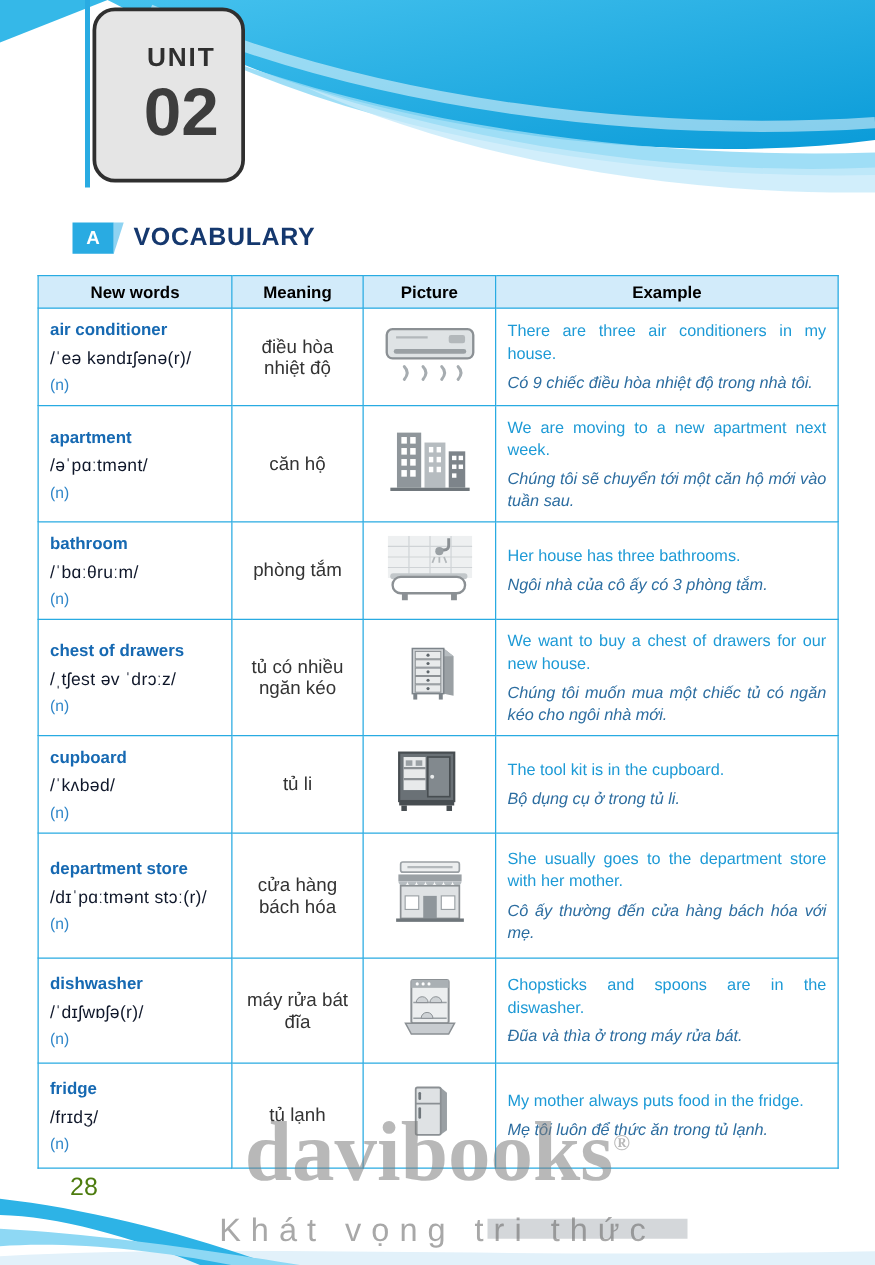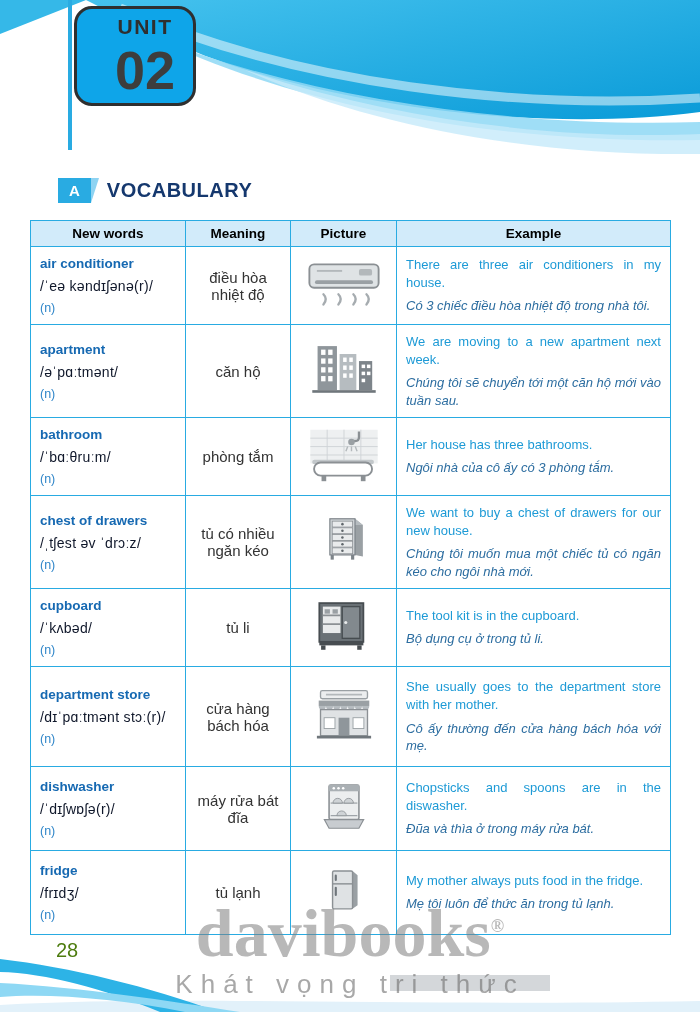--- a/index.html
+++ b/index.html
@@ -2,21 +2,21 @@
 <html><head>
 <meta charset="utf-8">
 <style>
   * { margin:0; padding:0; box-sizing:border-box; }
   html,body { width:700px; background:#fff; font-family:"Liberation Sans", sans-serif; }
   .page { position:relative; width:700px; height:1012px; background:#fff; overflow:hidden; }
 
   
   .top-waves { position:absolute; top:0; left:0; z-index:0; }
   .unit-accent { position:absolute; left:68px; top:0; width:4px; height:150px; background:#29abe2; z-index:1; }
-  .unit-box { position:absolute; left:74px; top:6px; width:122px; height:100px; background:#0ea5e9;
+  .unit-box { position:absolute; left:74px; top:6px; width:122px; height:140px; background:#e5e5e5;
               border:3px solid #2f2f2f; border-radius:18px; z-index:2;
               display:flex; flex-direction:column; align-items:center; justify-content:center; gap:4px;padding-left:20px; }
   .unit-label { font-size:21px; font-weight:bold; color:#2f2f2f; letter-spacing:1.5px; }
   .unit-number { font-size:54px; font-weight:bold; color:#3d3d3d; line-height:1; }
 
   .title-block { position:absolute; left:208px; top:76px; z-index:2; font-style:italic; }
   .unit-title { font-size:31px; font-weight:800; color:#29abe2; letter-spacing:1px;
                 text-shadow:1.5px 1.5px 0 #fff, 3px 3px 3px rgba(80,80,80,.45); }
   .unit-subtitle { margin-top:6px; font-size:17px; font-weight:700; color:#29abe2;
                 text-shadow:1px 1px 0 #fff, 2px 2px 2px rgba(80,80,80,.35); }
@@ -48,21 +48,21 @@
   .ex-en { color:#1d9ad6; font-size:13px; line-height:1.4; text-align:justify; margin-bottom:5px; }
   .ex-vi { color:#2c6da0; font-size:13px; font-style:italic; line-height:1.35; text-align:justify; }
 
   
   .page-number { position:absolute; left:56px; bottom:50px; font-size:20px; color:#4d7c0f; z-index:6; }
   .bottom-waves { position:absolute; left:0; bottom:0; z-index:4; }
   .watermark { position:absolute; left:0; right:0; bottom:12px; text-align:center; z-index:5; pointer-events:none; }
   .wm-main { font-family:"Liberation Serif", serif; font-size:68px; font-weight:bold;
              color:rgba(125,125,125,.55); line-height:1; }
   .wm-reg { font-size:18px; vertical-align:super; }
-  .wm-sub { font-size:26px; color:rgba(110,110,110,.6); letter-spacing:8px; margin-top:2px; }
+  .wm-sub { font-size:26px; color:rgba(110,110,110,.6); letter-spacing:8px; margin-top:14px; }
 </style>
 </head>
 <body>
 
 <div class="page">
 
   <svg class="top-waves" width="700" height="170" viewBox="0 0 700 170">
     <defs>
       <linearGradient id="cy" x1="0" y1="0" x2="1" y2="1">
         <stop offset="0" stop-color="#45c2ee"></stop>
@@ -114,21 +114,21 @@
           <td class="meaning-cell">điều hòa nhiệt độ</td>
           <td class="picture-cell"><span><svg viewBox="0 0 84 62" width="80" height="58">
     <rect x="5" y="10" width="74" height="25" rx="5" fill="#dfe3e5" stroke="#8b9094" stroke-width="2"></rect>
     <line x1="13" y1="17" x2="40" y2="17" stroke="#b3b8bb" stroke-width="2"></line>
     <rect x="58" y="15" width="14" height="7" rx="2" fill="#b3b8bb"></rect>
     <rect x="11" y="27" width="62" height="4" rx="2" fill="#9aa0a4"></rect>
     <path d="M20 42 q5 5 0 11 M36 42 q5 5 0 11 M52 42 q5 5 0 11 M66 42 q5 5 0 11" stroke="#a6acb0" stroke-width="2.5" fill="none" stroke-linecap="round"></path>
   </svg></span></td>
           <td class="example-cell">
             <div class="ex-en">There are three air conditioners in my house.</div>
-            <div class="ex-vi">Có 3 chiếc điều hòa nhiệt độ trong nhà tôi.</div>
+            <div class="ex-vi">Có 9 chiếc điều hòa nhiệt độ trong nhà tôi.</div>
           </td>
         </tr>
         <tr>
           <td class="word-cell">
             <div class="word">apartment</div>
             <div class="phonetic">/əˈpɑːtmənt/</div>
             <div class="pos">(n)</div>
           </td>
           <td class="meaning-cell">căn hộ</td>
           <td class="picture-cell"><span><svg viewBox="0 0 84 62" width="74" height="56">

